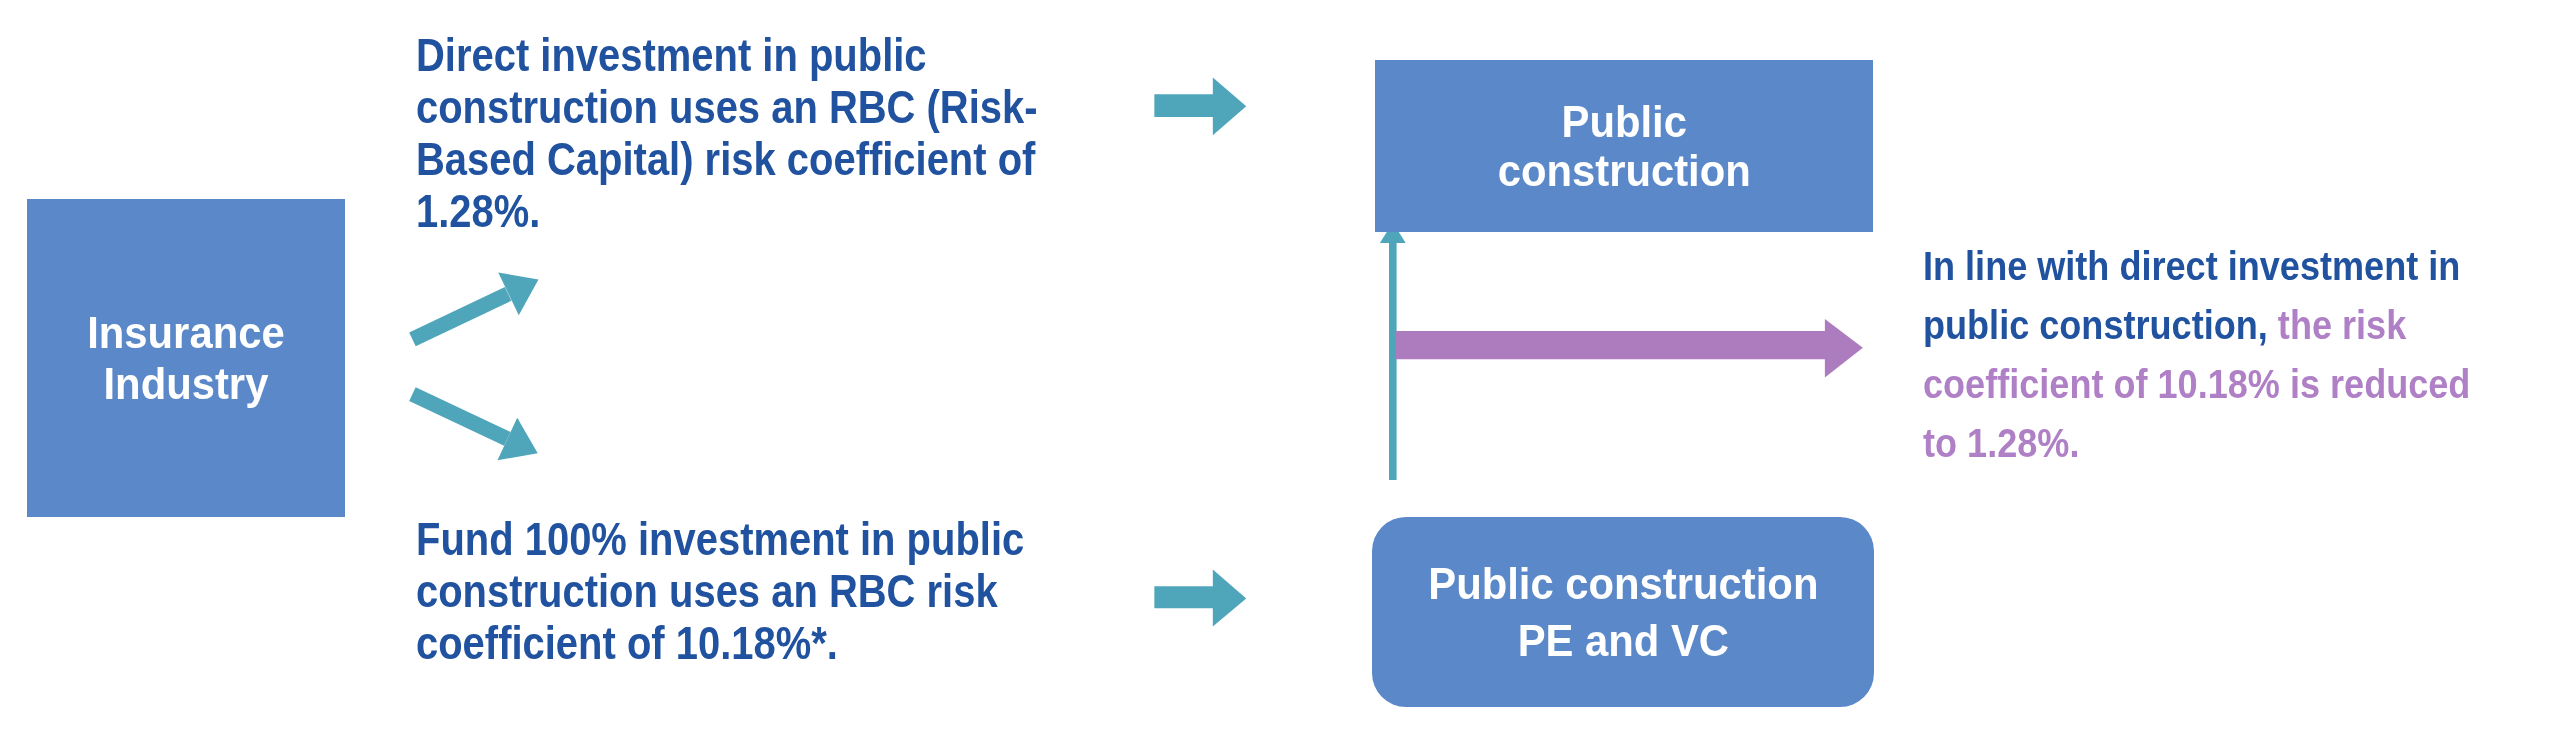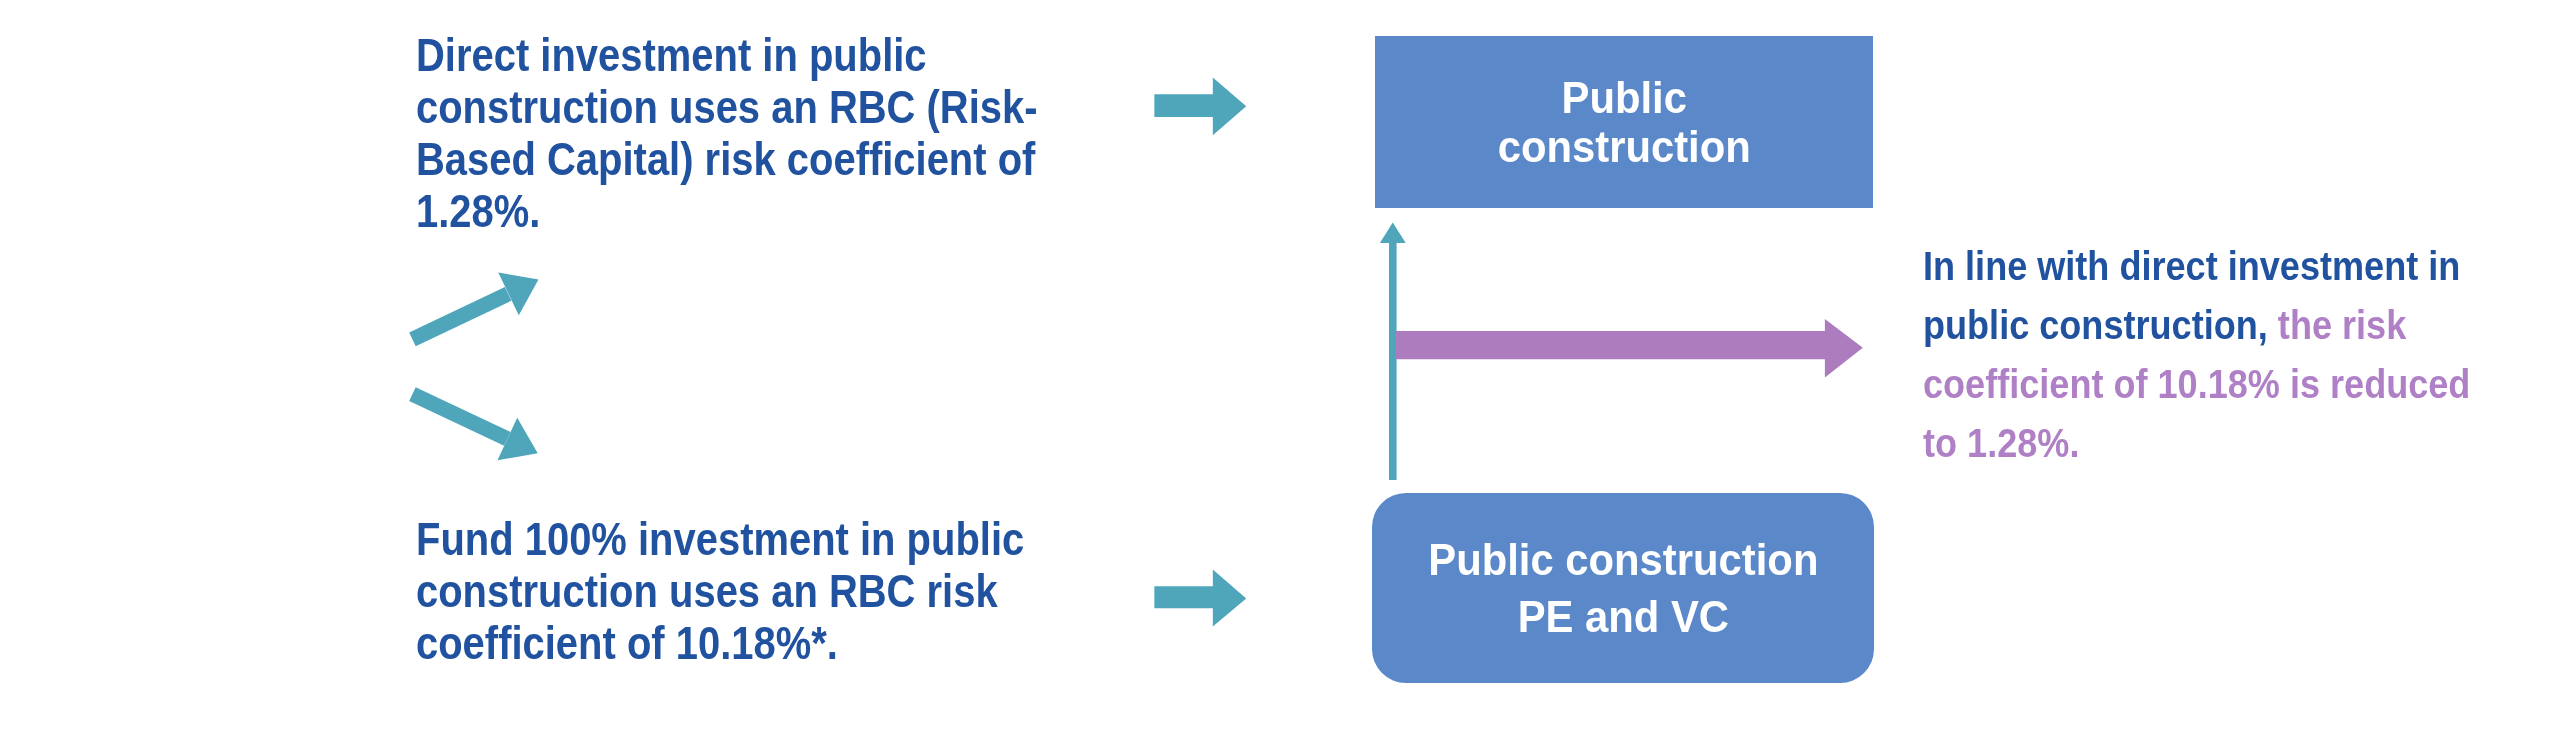--- a/index.html
+++ b/index.html
@@ -18,20 +18,21 @@
   }
   .box {
     position: absolute;
     background: #5B88C9;
     color: #ffffff;
     display: flex;
     align-items: center;
     justify-content: center;
     text-align: center;
     font-weight: bold;
+    margin-top: 24px;
   }
   .box .label {
     white-space: pre-line;
     transform: scaleX(0.95);
     transform-origin: 50% 50%;
   }
   #insurance-box { left: 26.6px;   top: 175px; width: 318px; height: 318px; font-size: 44px; line-height: 1.17; }
   #public-box    { left: 1375px; top: 36px;  width: 498px; height: 172px; font-size: 44px; line-height: 1.12; }
   #pevc-box      { left: 1372px; top: 493px; width: 502px; height: 190px; font-size: 44px; line-height: 1.30; border-radius: 34px; }
 
@@ -82,20 +83,24 @@
     <polygon points="1519,772 1596,772 1596,750 1640,788 1596,825 1596,801 1519,801" fill="#4FA6BA"></polygon>
 
     <g>
       <line x1="1833" y1="632" x2="1833" y2="318" stroke="#4FA6BA" stroke-width="10"></line>
       <polygon points="1833,293 1816,320 1850,320" fill="#4FA6BA"></polygon>
     </g>
 
     <polygon points="1837,436 2402,436 2402,420 2452,458 2402,497 2402,473 1837,473" fill="#AC7CBF"></polygon>
   </svg>
 
+  <div class="box" id="insurance-box">
+    <div class="label">Insurance
+Industry</div>
+  </div>
 
   <div class="note" id="top-note">Direct investment in public
 construction uses an RBC (Risk-
 Based Capital) risk coefficient of
 1.28%.</div>
 
   <div class="note" id="bottom-note">Fund 100% investment in public
 construction uses an RBC risk
 coefficient of 10.18%*.</div>
 

